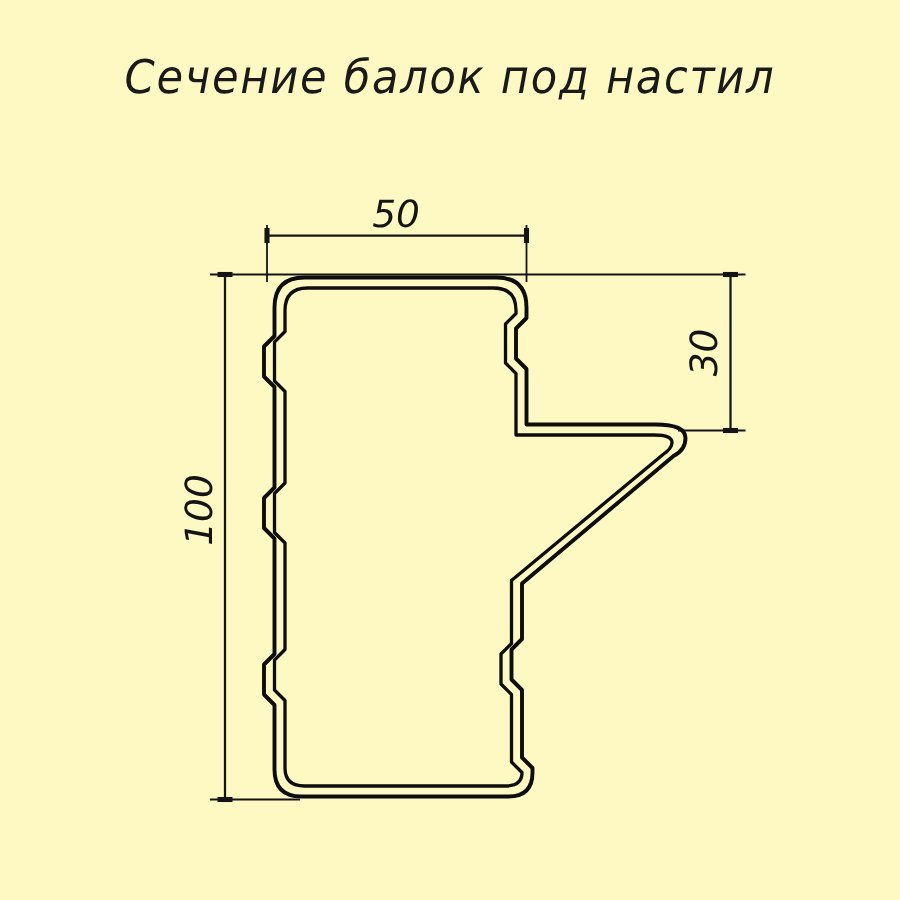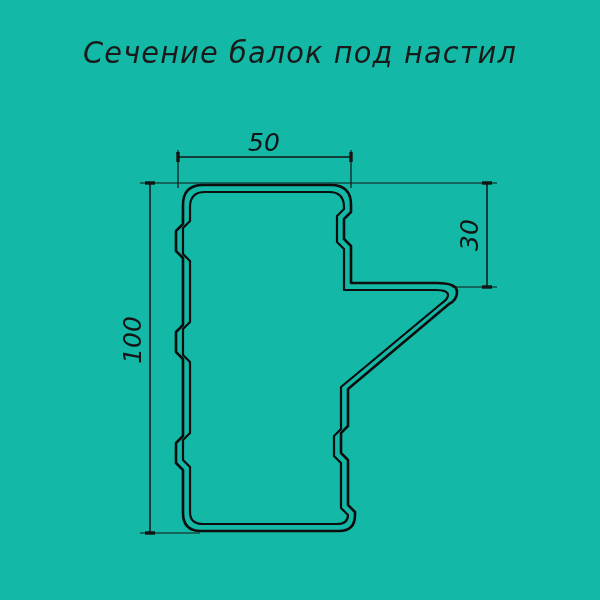--- a/index.html
+++ b/index.html
@@ -11,21 +11,21 @@
   body {
     width: 600px;
     height: 600px;
     overflow: hidden;
     font-family: "DejaVu Sans", sans-serif;
   }
   #drawing-page {
     position: relative;
     width: 600px;
     height: 600px;
-    background: #14b8a6;
+    background: #fef9c3;
   }
   #drawing-title {
     position: absolute;
     left: 0;
     top: 34px;
     width: 600px;
     text-align: center;
     font-family: "DejaVu Sans", sans-serif;
     font-style: italic;
     font-weight: 300;

